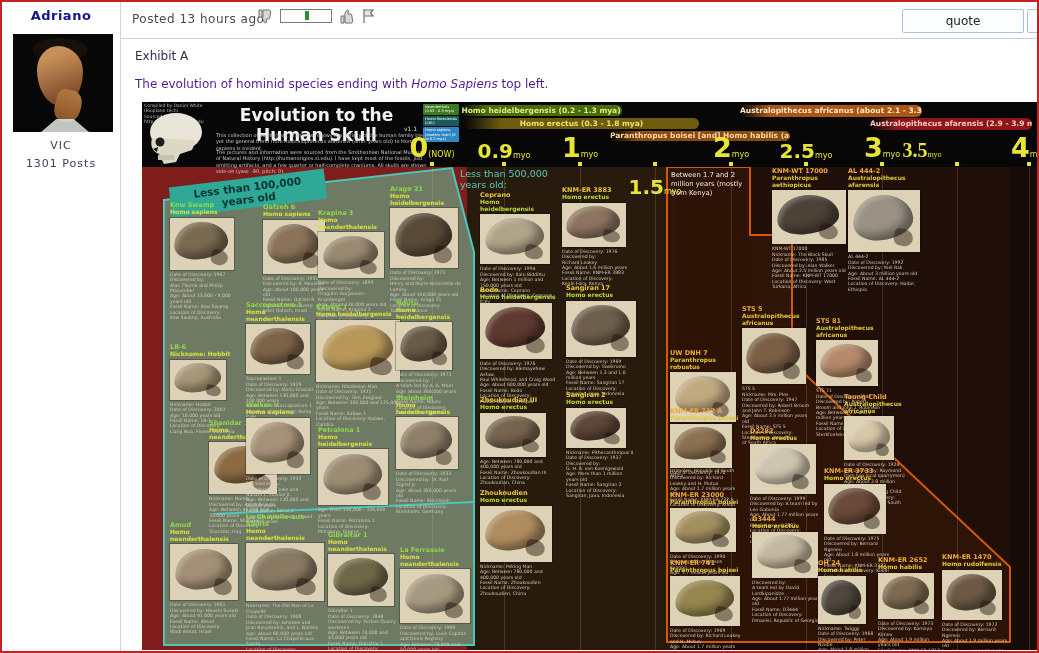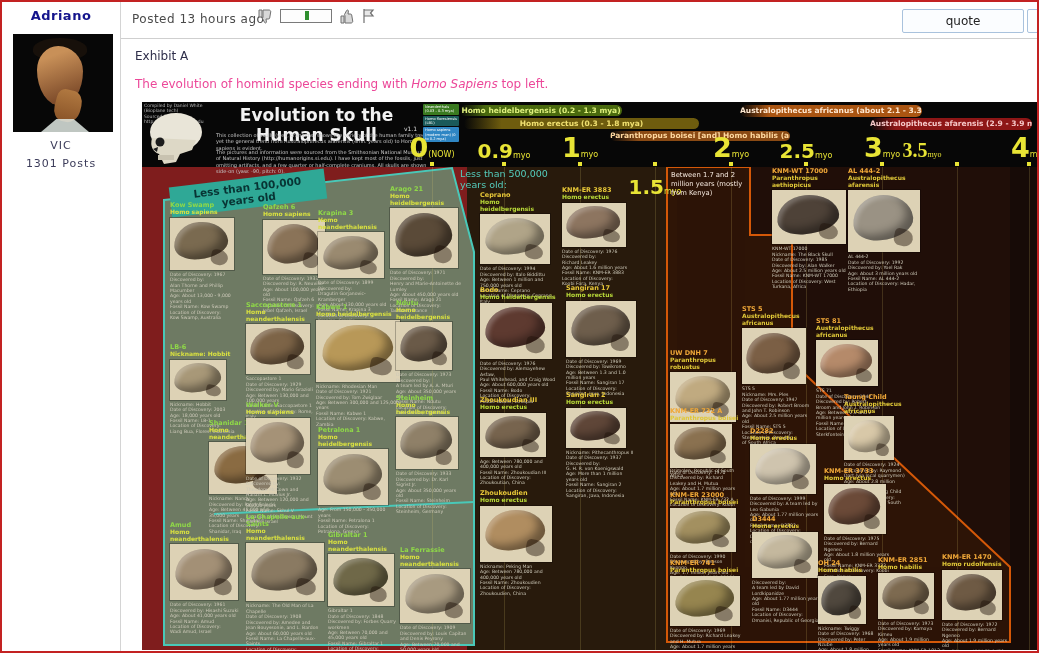--- a/index.html
+++ b/index.html
@@ -17,21 +17,21 @@
   #rank{top:137px;} #postcount{top:155px;}
   #postbar{position:absolute;left:119px;top:0;width:918px;height:36px;}
   .h-divider{position:absolute;left:119px;top:36px;width:918px;height:1px;background:#cfcfcf;}
   #posted{position:absolute;left:11px;top:10px;font-size:12px;color:#4a4a4a;letter-spacing:.5px;}
   .vote-icons{position:absolute;left:133px;top:6px;display:flex;align-items:center;gap:7px;}
   .gauge{width:50px;height:12px;background:#fdfdfd;border:1px solid #7a7a7a;position:relative;}
   .gauge .tick{position:absolute;left:24px;top:1px;width:4px;height:9px;background:#2f8f2f;}
   .btn{position:absolute;top:7px;height:24px;background:#fbfdff;border:1px solid #a9c2dd;border-radius:2px;font-size:12px;color:#222;text-align:center;line-height:22px;box-sizing:border-box;}
   #btn-email{left:656px;width:122px;} #btn-quote{left:781px;width:122px;} #btn-partial{left:906px;width:14px;}
   #post-line1{position:absolute;left:133px;top:47px;font-size:12px;color:#2e2e4a;}
-  #post-line2{position:absolute;left:133px;top:75px;font-size:12px;color:#ec4899;}
+  #post-line2{position:absolute;left:133px;top:75px;font-size:12px;color:#4c1d95;}
   
   #ig{position:absolute;left:140px;top:100px;width:895px;height:548px;background:#7f1d1d;overflow:hidden;}
   #ig-header{position:absolute;left:0;top:0;width:895px;height:65px;background:#070707;}
   #ig-attrib{position:absolute;left:2px;top:1px;width:70px;font-size:4.5px;line-height:1.2;color:#b8b8b8;white-space:pre-line;}
   #ig-skull{position:absolute;left:4px;top:10px;}
   #ig-title{position:absolute;left:62px;top:3px;width:225px;text-align:center;font-size:17px;font-weight:bold;color:#f2f2f2;}
   #ig-version{position:absolute;left:262px;top:23px;font-size:6px;color:#ddd;}
   .ig-intro{position:absolute;left:74px;width:212px;font-size:5px;line-height:1.25;color:#c6c6c6;white-space:pre-line;}
   #ig-intro1{top:30px;} #ig-intro2{top:47px;}
   #legend-stack{position:absolute;left:281px;top:2px;width:36px;display:flex;flex-direction:column;gap:1px;}
@@ -667,21 +667,21 @@
           </div>
           <div class="spec-details">Nickname: Twiggy
 Date of Discovery: 1968
 Discovered by: Peter Nzube
 Age: About 1.8 million years old
 Fossil Name: OH 24
 Location of Discovery:
  Olduvai Gorge, Tanzania</div>
         </div>
         <div class="spec tone-right" style="left: 736px; top: 455px; width: 62px;">
-          <div class="spec-name">KNM-ER 2851</div>
+          <div class="spec-name">KNM-ER 2652</div>
           <div class="spec-species">Homo habilis</div>
           <div class="thumb" style="width: 56px; height: 46px;">
             <span class="blob" style="background: rgb(125, 106, 80);"></span>
             <span class="blob2"></span>
           </div>
           <div class="spec-details">Date of Discovery: 1973
 Discovered by: Kamoya Kimeu
 Age: About 1.9 million years old
 Fossil Name: KNM-ER 1813
 Location of Discovery:

